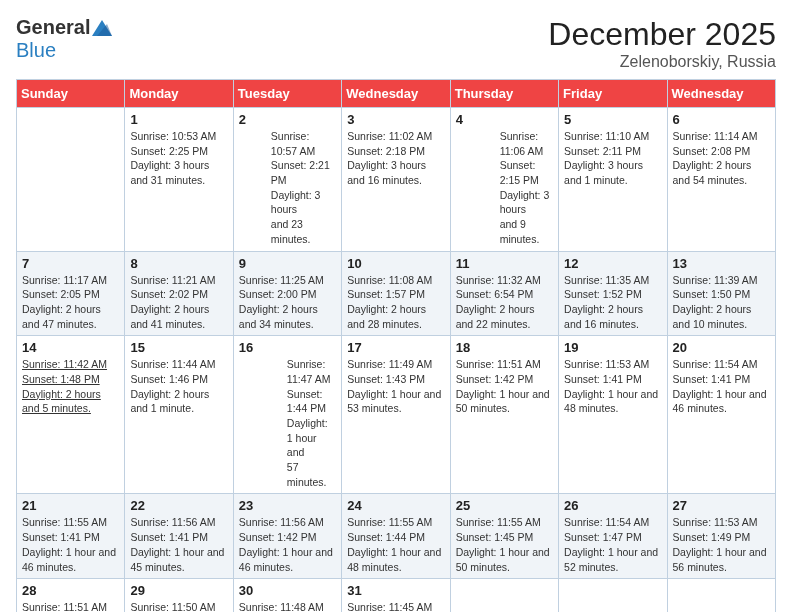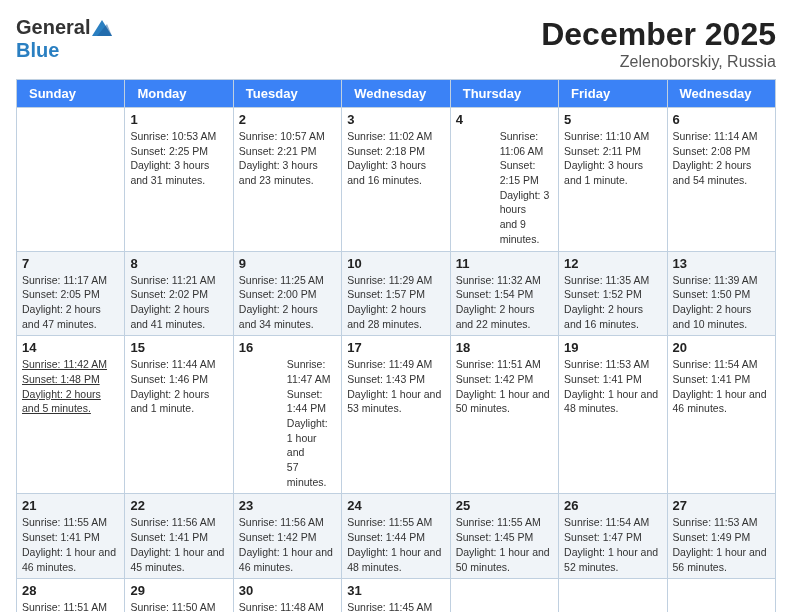--- a/index.html
+++ b/index.html
@@ -20,37 +20,37 @@
     .logo {
       display: flex;
       flex-direction: column;
       align-items: flex-start;
     }
     .title-block {
       text-align: right;
     }
     .month-title {
       font-size: 32px;
-      font-weight: bold;
+      font-weight: normal;
       color: #222;
     }
     .location {
       font-size: 16px;
       color: #555;
     }
     .calendar {
       width: 100%;
       border-collapse: collapse;
     }
     .calendar th {
-      background-color: #3b82f6;
+      background-color: #ef4444;
       color: #fff;
       font-size: 13px;
       font-weight: bold;
-      padding: 6px 12px;
+      padding: 6px 4px;
       text-align: left;
       border: 1px solid #c0d0e0;
     }
     .calendar td {
       border: 1px solid #c0d0e0;
       vertical-align: top;
       padding: 4px 5px;
       font-size: 11px;
       color: #333;
       width: 108px;
@@ -83,21 +83,21 @@
 
 <div class="header">
   <div class="logo">
     <div style="display:flex;align-items:center;">
       <span style="font-size:20px;font-weight:bold;color:#333;">General</span>
       <svg width="20" height="16" viewBox="0 0 20 16" style="margin-left:2px;">
         <polygon points="0,16 10,0 20,16" fill="#2a7fc1"></polygon>
         <polygon points="5,16 15,4 20,16" fill="#1a5a9a" opacity="0.5"></polygon>
       </svg>
     </div>
-    <span style="font-size:20px;font-weight:bold;color:#2a7fc1;">Blue</span>
+    <span style="font-size:20px;font-weight:normal;color:#2a7fc1;">Blue</span>
   </div>
   <div class="title-block">
     <div class="month-title">December 2025</div>
     <div class="location">Zelenoborskiy, Russia</div>
   </div>
 </div>
 
 <table class="calendar">
   <thead>
     <tr>
@@ -115,21 +115,21 @@
         <td class="empty-cell"></td>
         <td>
           <span class="day-number">1</span>
           <div class="day-info" style="white-space: pre-line;">Sunrise: 10:53 AM
 Sunset: 2:25 PM
 Daylight: 3 hours
 and 31 minutes.</div>
         </td>
         <td>
           <span class="day-number">2</span>
-          <div class="day-info" style="white-space: pre-line;">Sunrise: 10:57 AM
+          <div class="day-info" style="white-space: pre-line; margin-left: 32px;">Sunrise: 10:57 AM
 Sunset: 2:21 PM
 Daylight: 3 hours
 and 23 minutes.</div>
         </td>
         <td>
           <span class="day-number">3</span>
           <div class="day-info" style="white-space: pre-line;">Sunrise: 11:02 AM
 Sunset: 2:18 PM
 Daylight: 3 hours
 and 16 minutes.</div>
@@ -173,29 +173,29 @@
         </td>
         <td>
           <span class="day-number">9</span>
           <div class="day-info" style="white-space: pre-line;">Sunrise: 11:25 AM
 Sunset: 2:00 PM
 Daylight: 2 hours
 and 34 minutes.</div>
         </td>
         <td>
           <span class="day-number">10</span>
-          <div class="day-info" style="white-space: pre-line;">Sunrise: 11:29 AM
+          <div class="day-info" style="white-space: pre-line;">Sunrise: 11:08 AM
 Sunset: 1:57 PM
 Daylight: 2 hours
 and 28 minutes.</div>
         </td>
         <td>
           <span class="day-number">11</span>
           <div class="day-info" style="white-space: pre-line;">Sunrise: 11:32 AM
-Sunset: 1:54 PM
+Sunset: 6:54 PM
 Daylight: 2 hours
 and 22 minutes.</div>
         </td>
         <td>
           <span class="day-number">12</span>
           <div class="day-info" style="white-space: pre-line;">Sunrise: 11:35 AM
 Sunset: 1:52 PM
 Daylight: 2 hours
 and 16 minutes.</div>
         </td>

